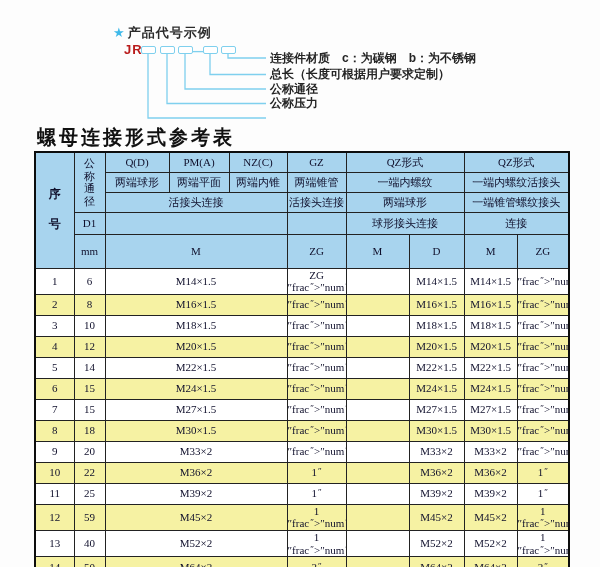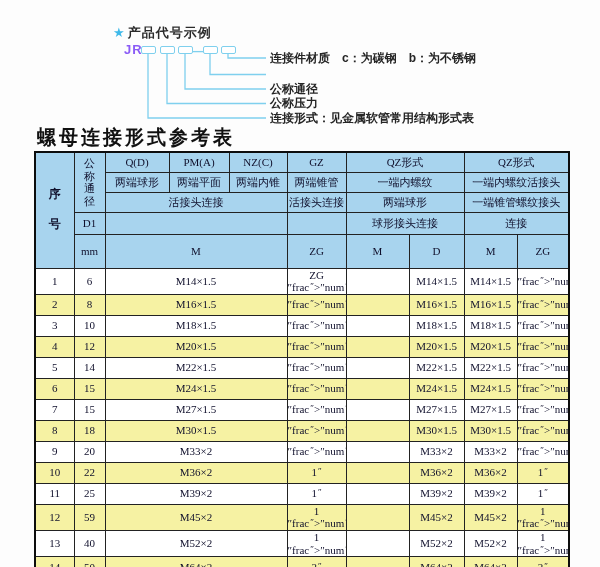--- a/index.html
+++ b/index.html
@@ -5,21 +5,21 @@
   html,body{margin:0;padding:0;}
   body{
     width:600px;height:567px;position:relative;background:#fdfdfd;
     font-family:"Liberation Sans","DejaVu Sans",sans-serif;color:#1c1c1c;
     overflow:hidden;
   }
   
   .diagram{position:absolute;left:0;top:0;width:600px;height:128px;}
   .example-title{position:absolute;left:113px;top:24px;font-size:13px;font-weight:bold;color:#2b2b2b;letter-spacing:1px;}
   .example-title .star{color:#3fb9e9;margin-right:2px;font-weight:normal;}
-  .code-prefix{position:absolute;left:124px;top:42px;font-size:13px;font-weight:bold;color:#8b5cf6;letter-spacing:1px;}
+  .code-prefix{position:absolute;left:124px;top:42px;font-size:13px;font-weight:bold;color:#b91c1c;letter-spacing:1px;}
   .code-box{position:absolute;top:46px;width:13px;height:6px;border:1.5px solid #7fd0ee;border-radius:2px;background:#fff;}
   .code-sep{position:absolute;top:43px;left:193px;width:8px;color:#7fd0ee;font-size:13px;font-weight:bold;}
   .callout-svg{position:absolute;left:0;top:0;}
   .callout-label{position:absolute;left:270px;font-size:12px;line-height:13px;font-weight:600;color:#262626;white-space:nowrap;text-align:right;}
   
   .table-title{
     position:absolute;left:37px;top:125px;font-size:19px;font-weight:bold;
     font-family:"Liberation Serif","DejaVu Serif",serif;color:#111;letter-spacing:3px;
     transform:scaleY(1.05);
   }
@@ -62,23 +62,23 @@
   </svg>
 
   <div class="code-box" style="left:141px;"></div>
   <div class="code-box" style="left:160px;"></div>
   <div class="code-box" style="left:178px;"></div>
   <div class="code-sep">—</div>
   <div class="code-box" style="left:203px;"></div>
   <div class="code-box" style="left:221px;"></div>
 
   <div class="callout-label" style="top:51.5px;">连接件材质　c：为碳钢　b：为不锈钢</div>
+  <div class="callout-label" style="top:68px;">总长（长度可根据用户要求定制）</div>
   <div class="callout-label" style="top:82.5px;">公称通径</div>
   <div class="callout-label" style="top:97px;">公称压力</div>
-  <div class="callout-label" style="top:111.5px;">连接形式：见金属软管常用结构形式表</div>
 </div>
 
 <div class="table-title">螺母连接形式参考表</div>
 
 <table class="ref">
   <colgroup>
     <col style="width:39px">
       <col style="width:31px">
       <col style="width:64px">
       <col style="width:60px">

